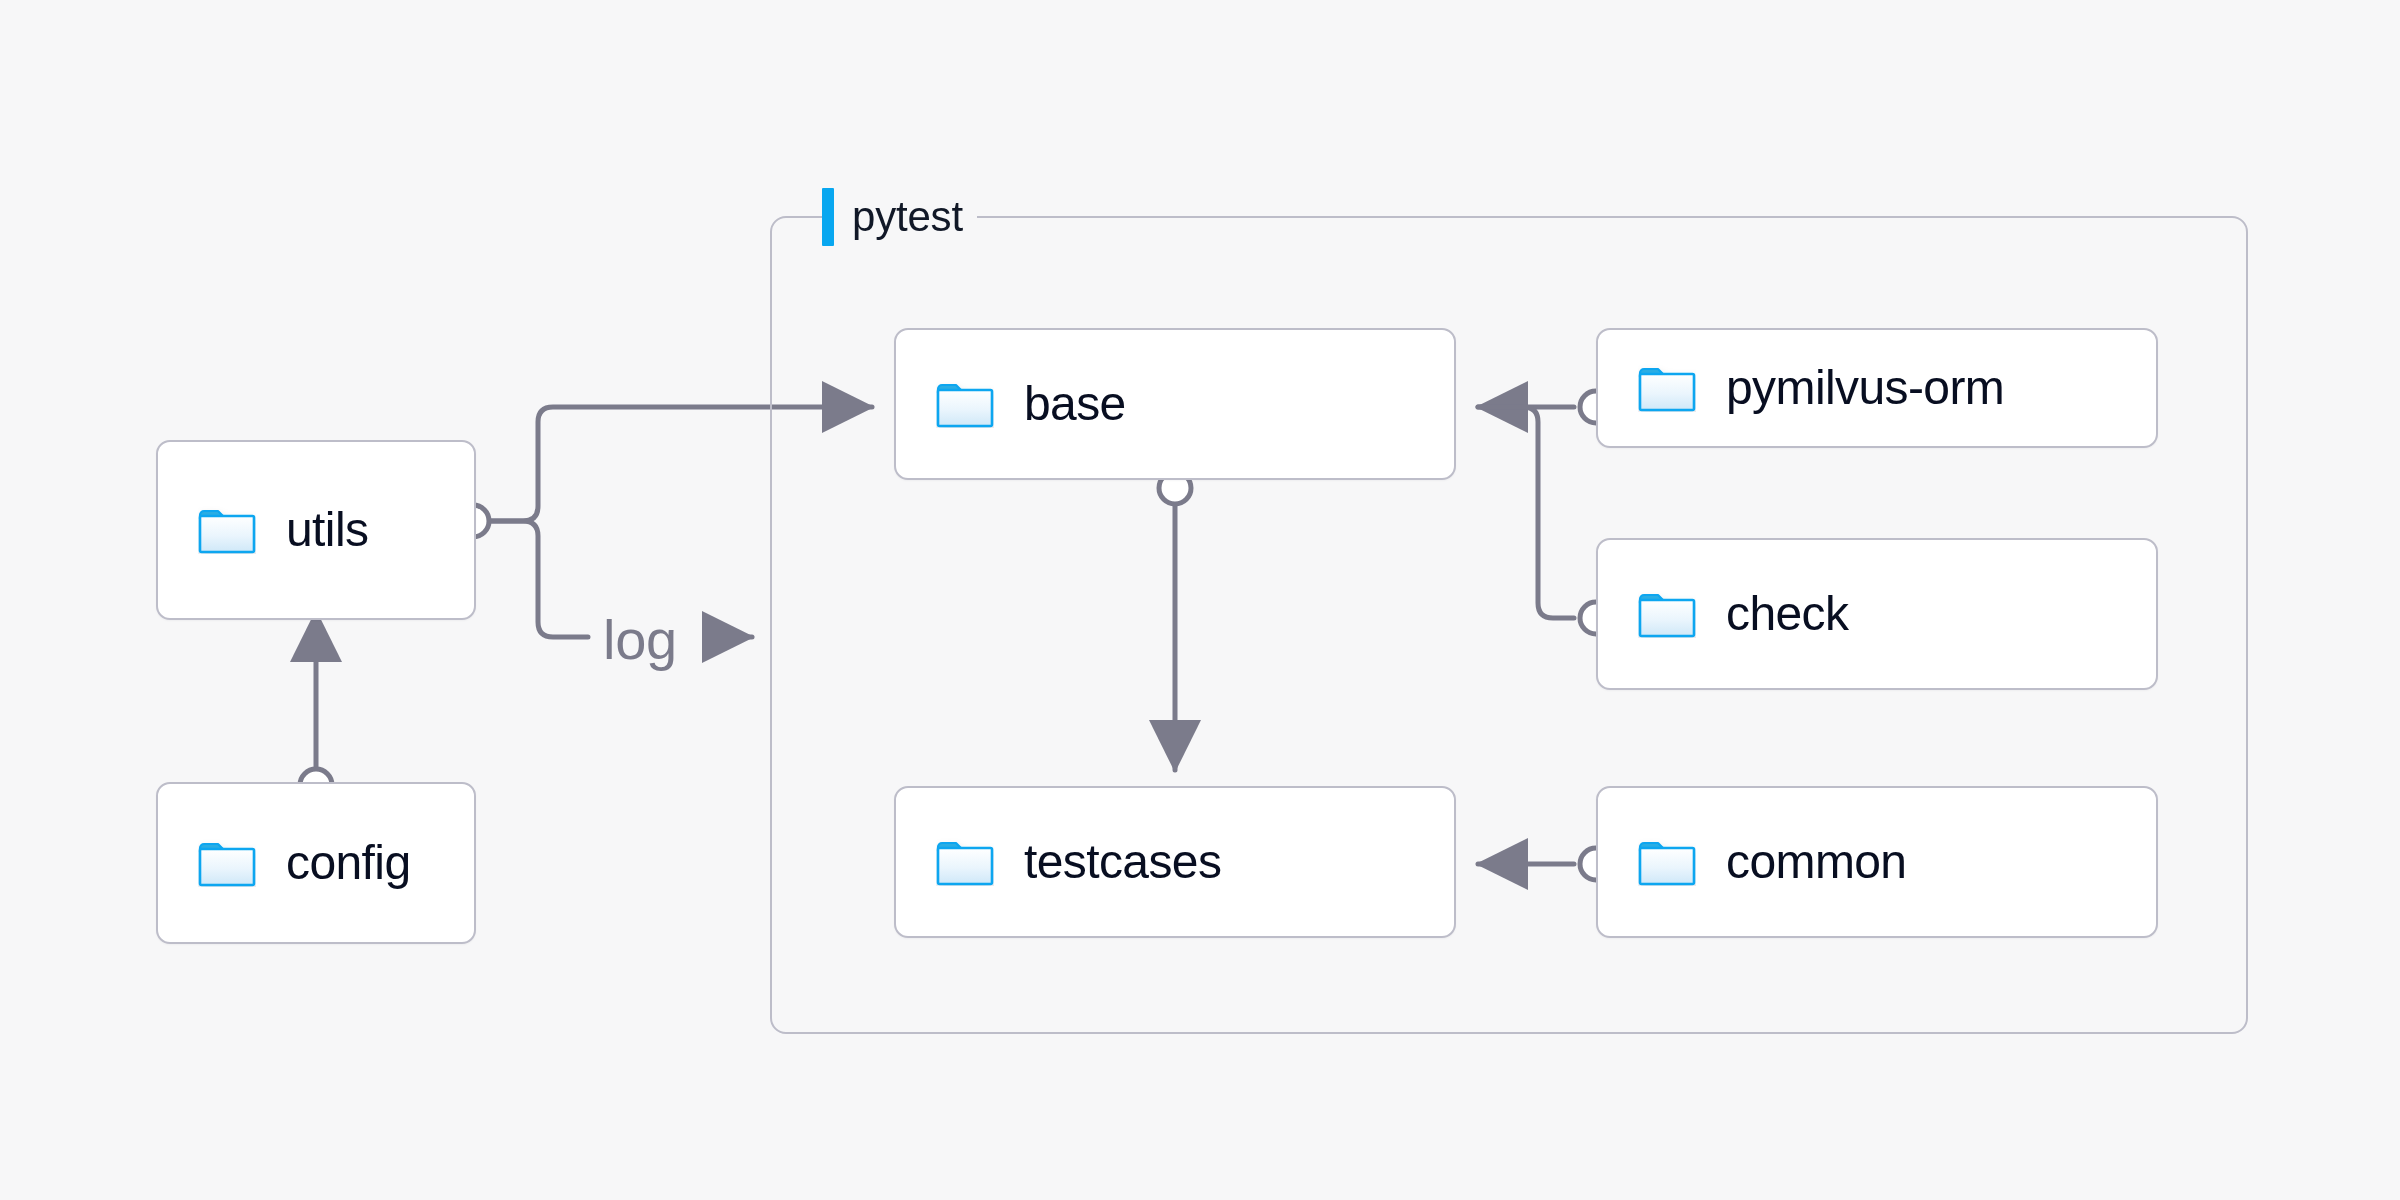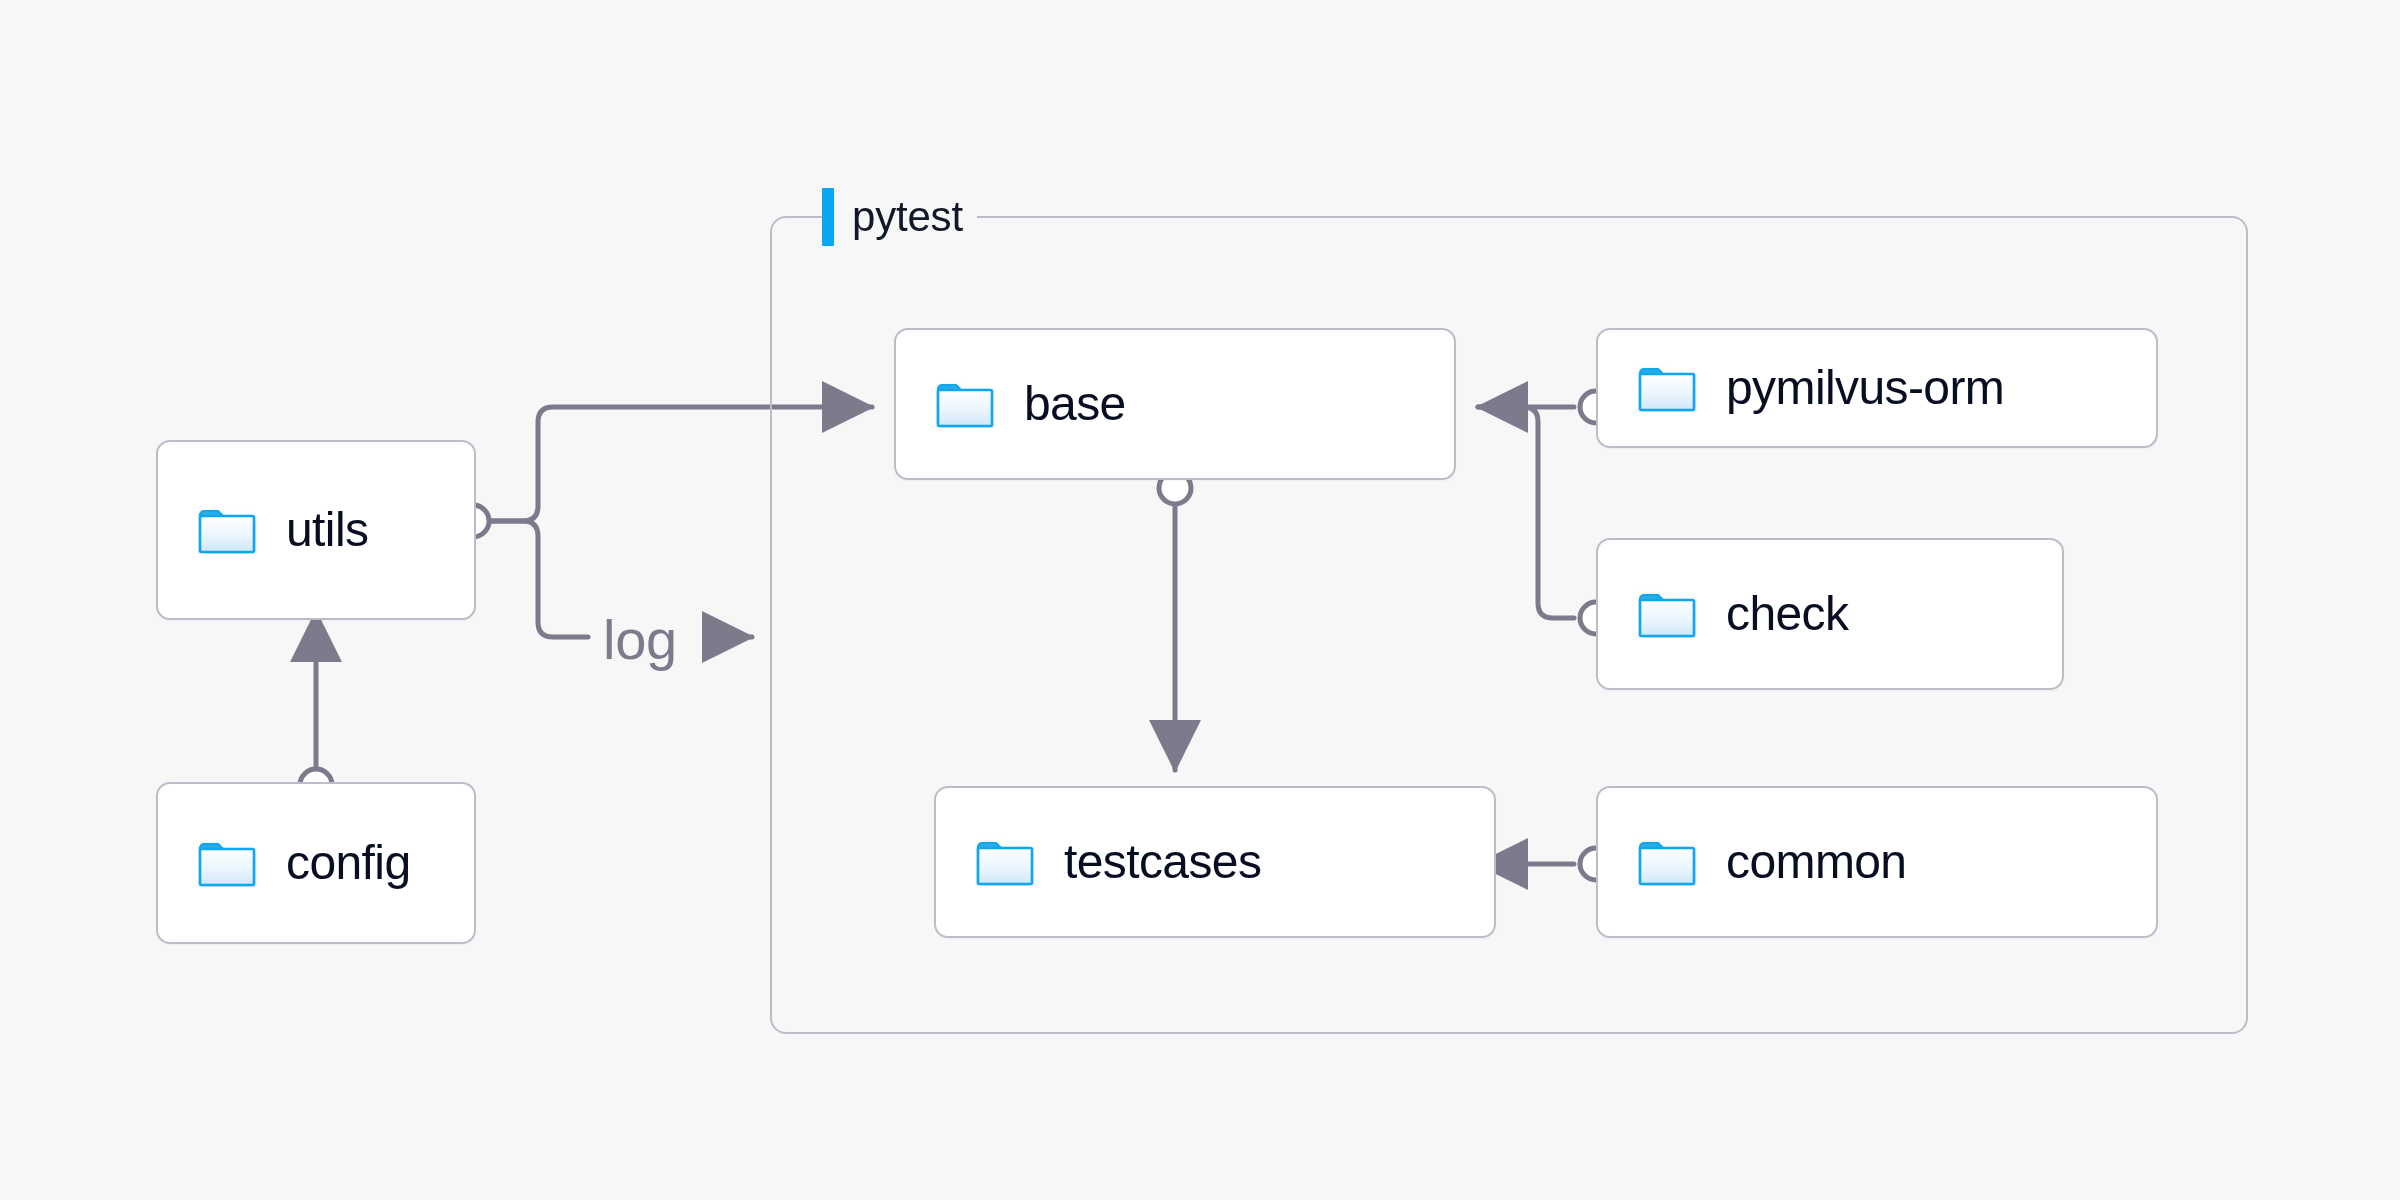--- a/index.html
+++ b/index.html
@@ -156,41 +156,41 @@
   <div class="node" style="left:156px;top:782px;width:320px;height:162px;">
     <svg class="folder-icon" viewBox="0 0 58 48">
       <g filter="url(#folderShadow)">
         <path d="M2 9 a4 4 0 0 1 4-4 h14 l5 5 h3 v3 h-26 z" fill="#2aade4" stroke="#0aa6f0" stroke-width="2.2" stroke-linejoin="round"></path>
         <rect x="2" y="10" width="54" height="36" rx="1.5" fill="url(#folderFill)" stroke="#0aa6f0" stroke-width="2.6"></rect>
       </g>
     </svg>
     <span class="node-label">config</span>
   </div>
 
-  <div class="node" style="left:894px;top:786px;width:562px;height:152px;margin-left:40px;">
+  <div class="node" style="left:894px;top:786px;width:562px;height:152px;">
     <svg class="folder-icon" viewBox="0 0 58 48">
       <g filter="url(#folderShadow)">
         <path d="M2 9 a4 4 0 0 1 4-4 h14 l5 5 h3 v3 h-26 z" fill="#2aade4" stroke="#0aa6f0" stroke-width="2.2" stroke-linejoin="round"></path>
         <rect x="2" y="10" width="54" height="36" rx="1.5" fill="url(#folderFill)" stroke="#0aa6f0" stroke-width="2.6"></rect>
       </g>
     </svg>
     <span class="node-label">testcases</span>
   </div>
 
   <div class="node" style="left:1596px;top:328px;width:562px;height:120px;">
     <svg class="folder-icon" viewBox="0 0 58 48">
       <g filter="url(#folderShadow)">
         <path d="M2 9 a4 4 0 0 1 4-4 h14 l5 5 h3 v3 h-26 z" fill="#2aade4" stroke="#0aa6f0" stroke-width="2.2" stroke-linejoin="round"></path>
         <rect x="2" y="10" width="54" height="36" rx="1.5" fill="url(#folderFill)" stroke="#0aa6f0" stroke-width="2.6"></rect>
       </g>
     </svg>
     <span class="node-label">pymilvus-orm</span>
   </div>
 
-  <div class="node" style="left:1596px;top:538px;width:468px;height:152px;">
+  <div class="node" style="left:1596px;top:538px;width:562px;height:152px;">
     <svg class="folder-icon" viewBox="0 0 58 48">
       <g filter="url(#folderShadow)">
         <path d="M2 9 a4 4 0 0 1 4-4 h14 l5 5 h3 v3 h-26 z" fill="#2aade4" stroke="#0aa6f0" stroke-width="2.2" stroke-linejoin="round"></path>
         <rect x="2" y="10" width="54" height="36" rx="1.5" fill="url(#folderFill)" stroke="#0aa6f0" stroke-width="2.6"></rect>
       </g>
     </svg>
     <span class="node-label">check</span>
   </div>
 
   <div class="node" style="left:1596px;top:786px;width:562px;height:152px;">

